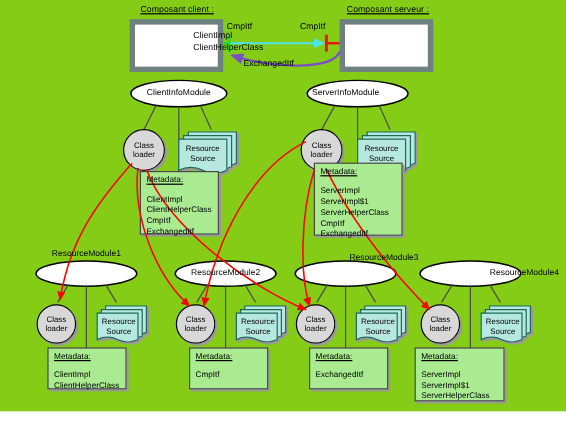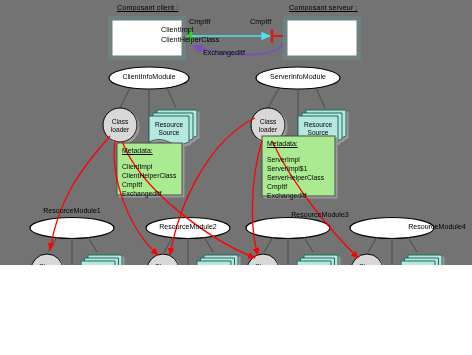--- a/index.html
+++ b/index.html
@@ -3,22 +3,22 @@
 <meta charset="utf-8">
 <style>
   html, body {
     margin: 0;
     padding: 0;
     background: #ffffff;
   }
   #canvas {
     position: relative;
     width: 472px;
-    height: 265px;
-    background: #737373;
+    height: 343px;
+    background: #84cc16;
     overflow: hidden;
     font-family: "Liberation Sans", sans-serif;
   }
   svg.layer {
     position: absolute;
     left: 0;
     top: 0;
     width: 472px;
     height: 355px;
     overflow: visible;
@@ -223,21 +223,21 @@
   <div class="txt cl-lbl" style="left:103px; top:118px; width:34px;">Class
 loader</div>
   <div class="txt rs-lbl" style="left:152px; top:121px; width:34px;">Resource
 Source</div>
   <div class="txt meta-hdr" style="left:122px; top:147px;">Metadata:</div>
   <div class="txt meta-body" style="left:122px; top:162px;">ClientImpl
 ClientHelperClass
 CmpItf
 ExchangedItf</div>
 
-  <div class="txt ell-lbl" style="left:258px; top:74px; width:80px;">ServerInfoModule</div>
+  <div class="txt ell-lbl" style="left:248px; top:74px; width:80px;">ServerInfoModule</div>
   <div class="txt cl-lbl" style="left:251px; top:118px; width:34px;">Class
 loader</div>
   <div class="txt rs-lbl" style="left:301px; top:121px; width:34px;">Resource
 Source</div>
   <div class="txt meta-hdr" style="left:267px; top:140px;">Metadata:</div>
   <div class="txt meta-body" style="left:267px; top:155px;">ServerImpl
 ServerImpl$1
 ServerHelperClass
 CmpItf
 ExchangedItf</div>

